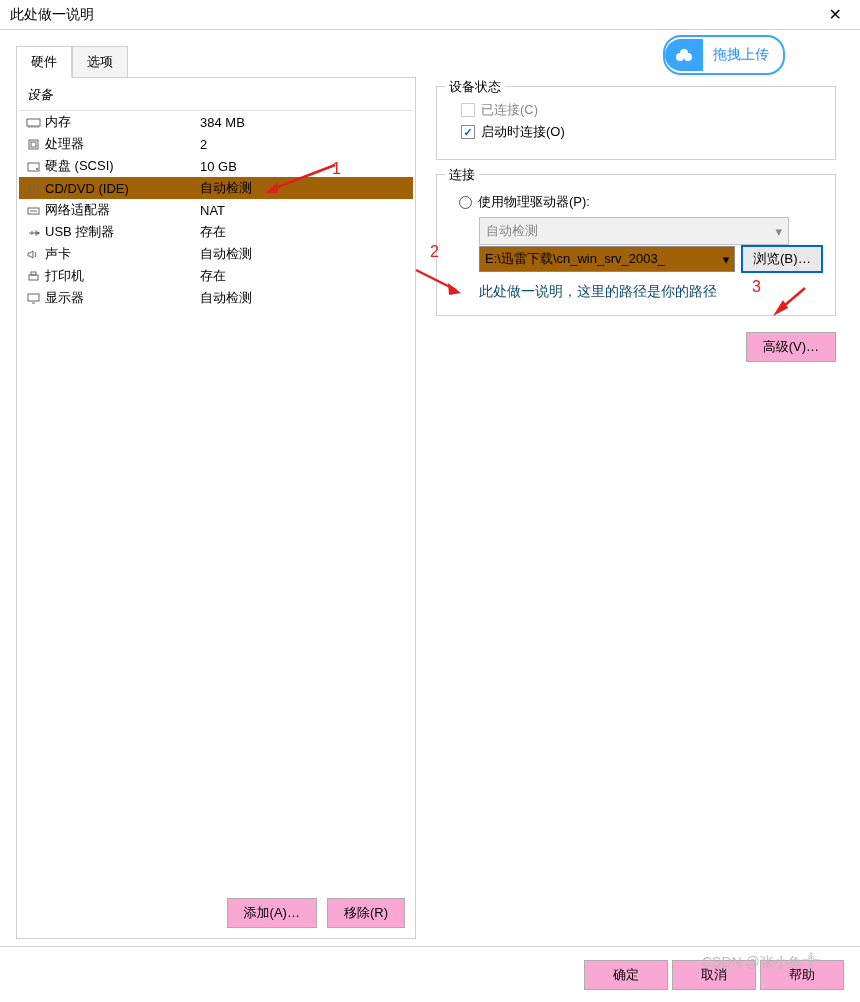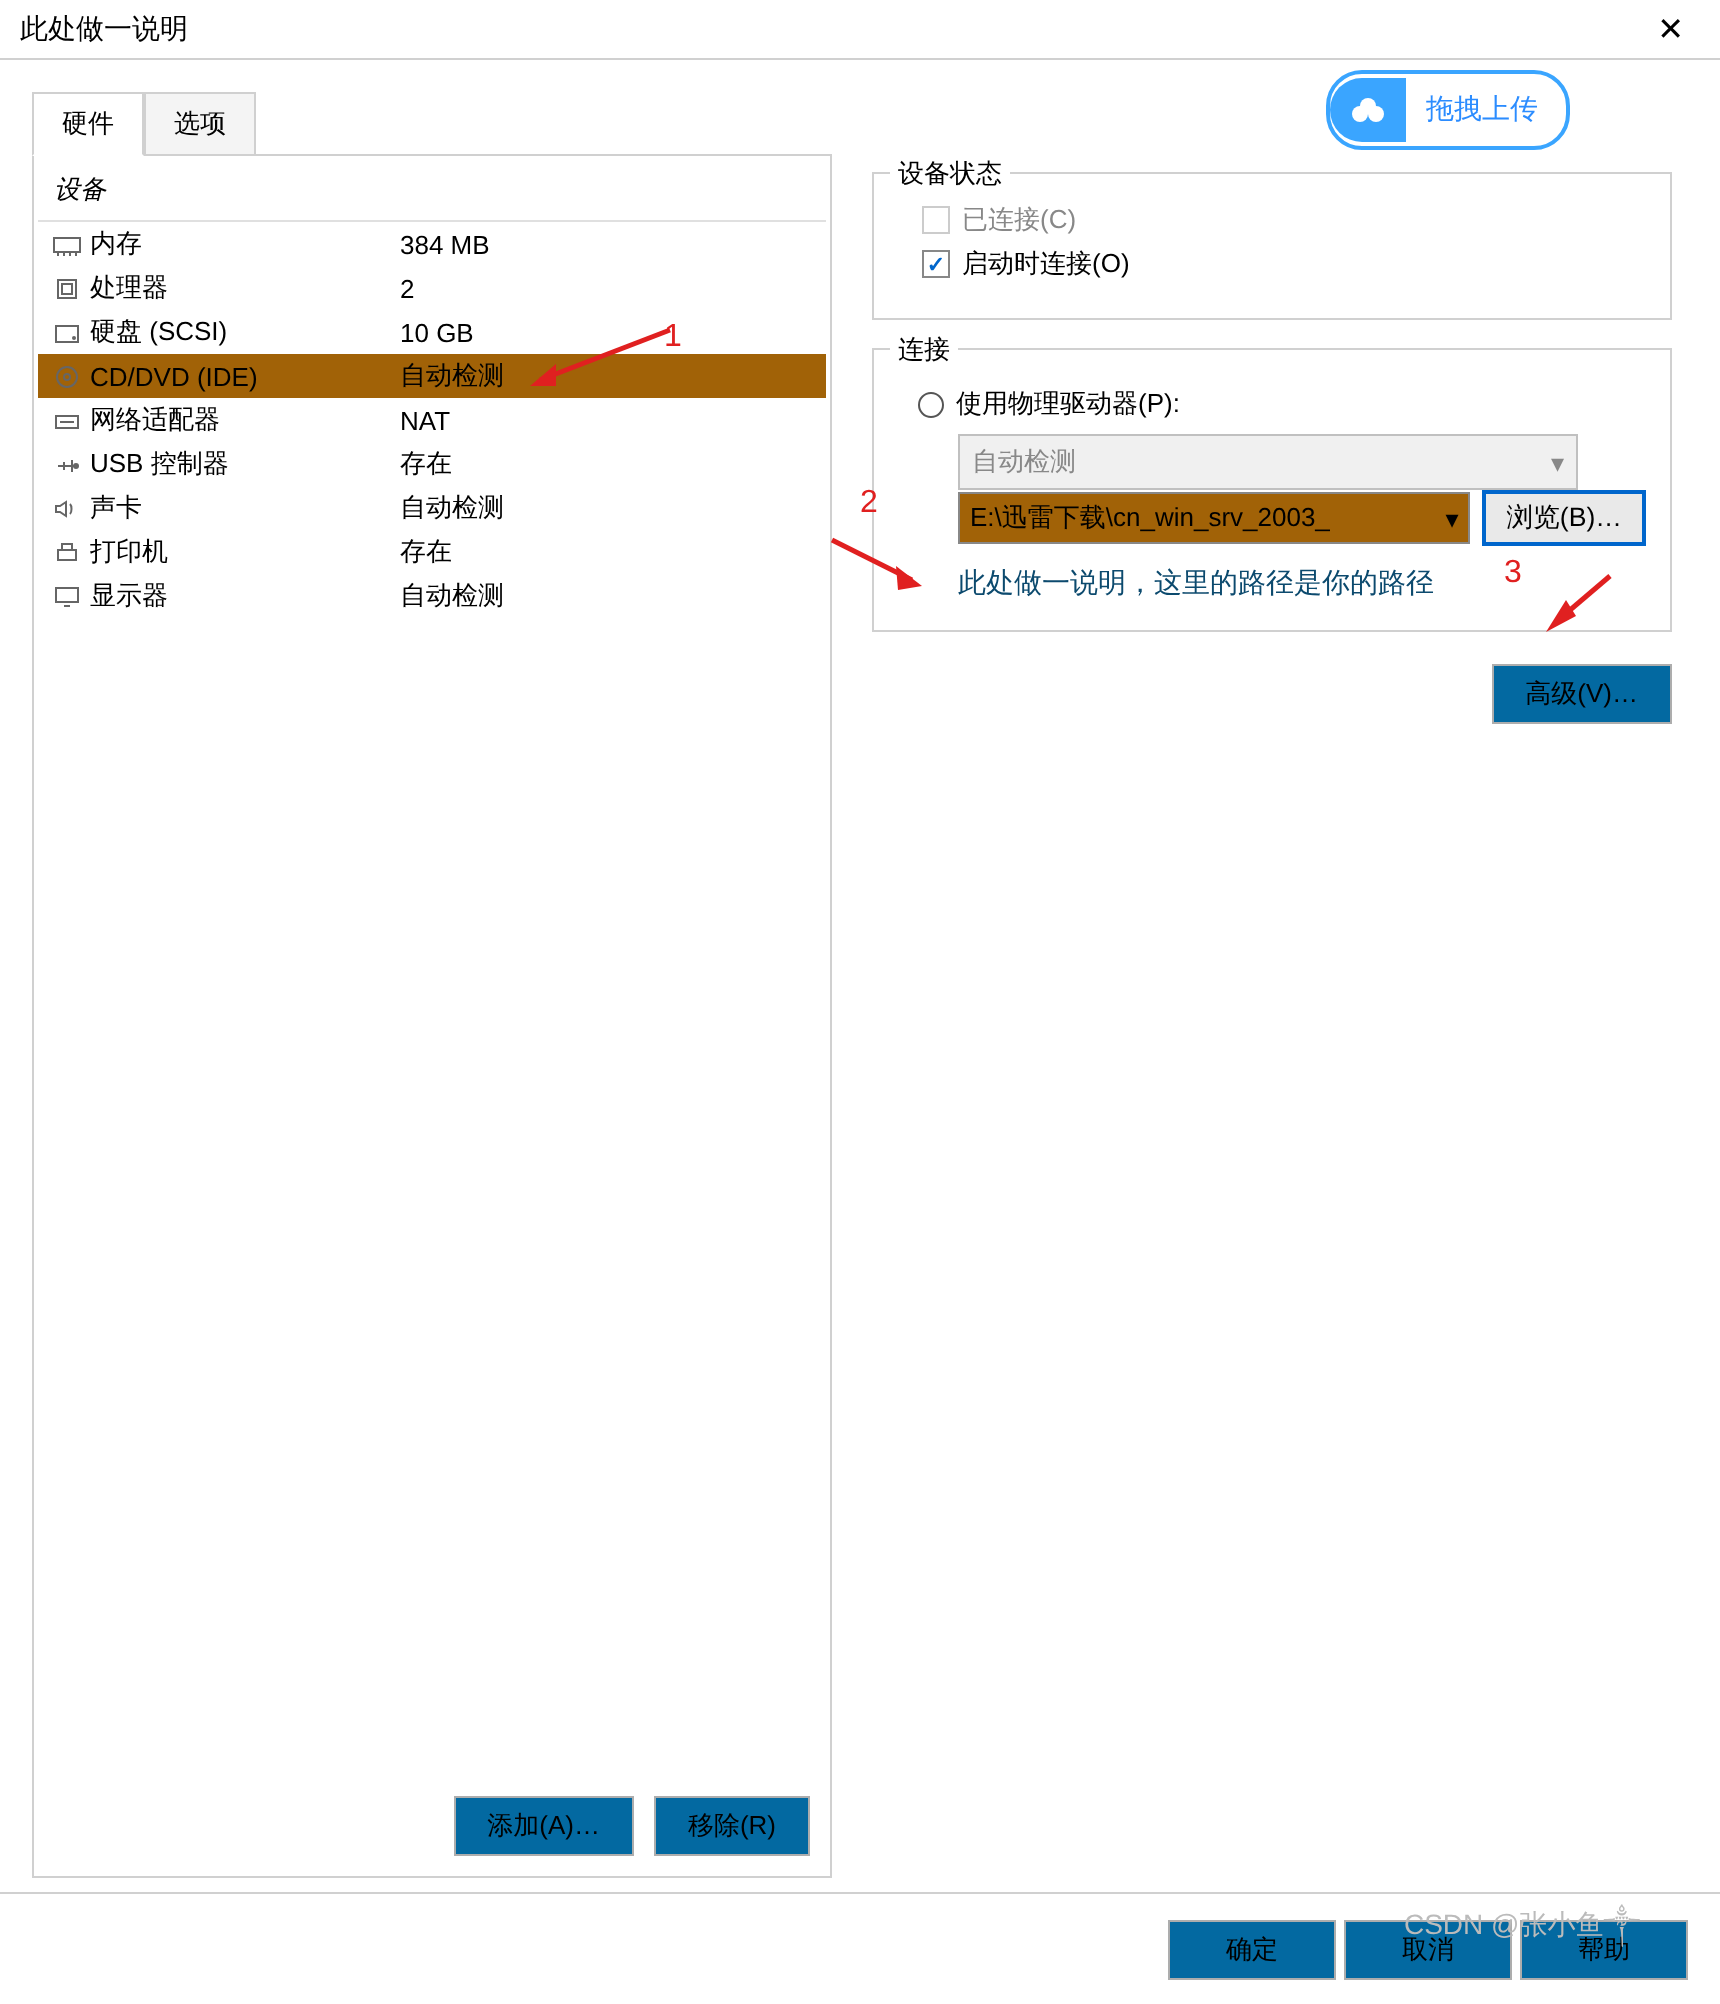--- a/index.html
+++ b/index.html
@@ -18,21 +18,21 @@
     .list-header { display: flex; border-bottom: 1px solid #e0e0e0; }
     .list-header div { padding: 6px 8px; font-size: 13px; font-style: italic; }
     .col-device { width: 175px; }
     .col-summary { flex: 1; }
     .list-row { display: flex; align-items: center; height: 22px; padding: 0 4px; cursor: pointer; }
     .list-row.selected { background: #a16207; }
     .row-icon { width: 20px; display: flex; align-items: center; justify-content: center; color: #666; }
     .row-label { width: 155px; padding-left: 2px; }
     .row-summary { flex: 1; padding-left: 2px; }
     .left-buttons { position: absolute; bottom: 10px; right: 10px; display: flex; gap: 10px; }
-    .btn { background: #0369a1; border: 1px solid #adadad; padding: 5px 16px; cursor: pointer; font-size: 13px; }
+    .btn { background: #f9a8d4; border: 1px solid #adadad; padding: 5px 16px; cursor: pointer; font-size: 13px; }
     .right-panel { flex: 1; padding-top: 8px; padding-right: 8px; }
     .fieldset { border: 1px solid #d0d0d0; padding: 10px 12px 14px 12px; margin-bottom: 14px; position: relative; }
     .fieldset-legend { position: absolute; top: -9px; left: 8px; background: #fff; padding: 0 4px; font-size: 13px; }
     .check-row { display: flex; align-items: center; gap: 6px; margin: 4px 0; padding-left: 12px; }
     .checkbox { width: 14px; height: 14px; border: 1px solid #888; display: inline-flex; align-items: center; justify-content: center; font-size: 11px; }
     .checkbox.disabled { border-color: #ccc; color: #ccc; }
     .checkbox.checked::after { content: "✓"; color: #0066cc; font-weight: bold; }
     .radio { width: 13px; height: 13px; border: 1px solid #555; border-radius: 50%; display: inline-flex; align-items: center; justify-content: center; }
     .radio.checked::after { content: ""; width: 7px; height: 7px; background: #333; border-radius: 50%; }
     .radio-row { display: flex; align-items: center; gap: 6px; margin: 8px 0 6px 10px; }

